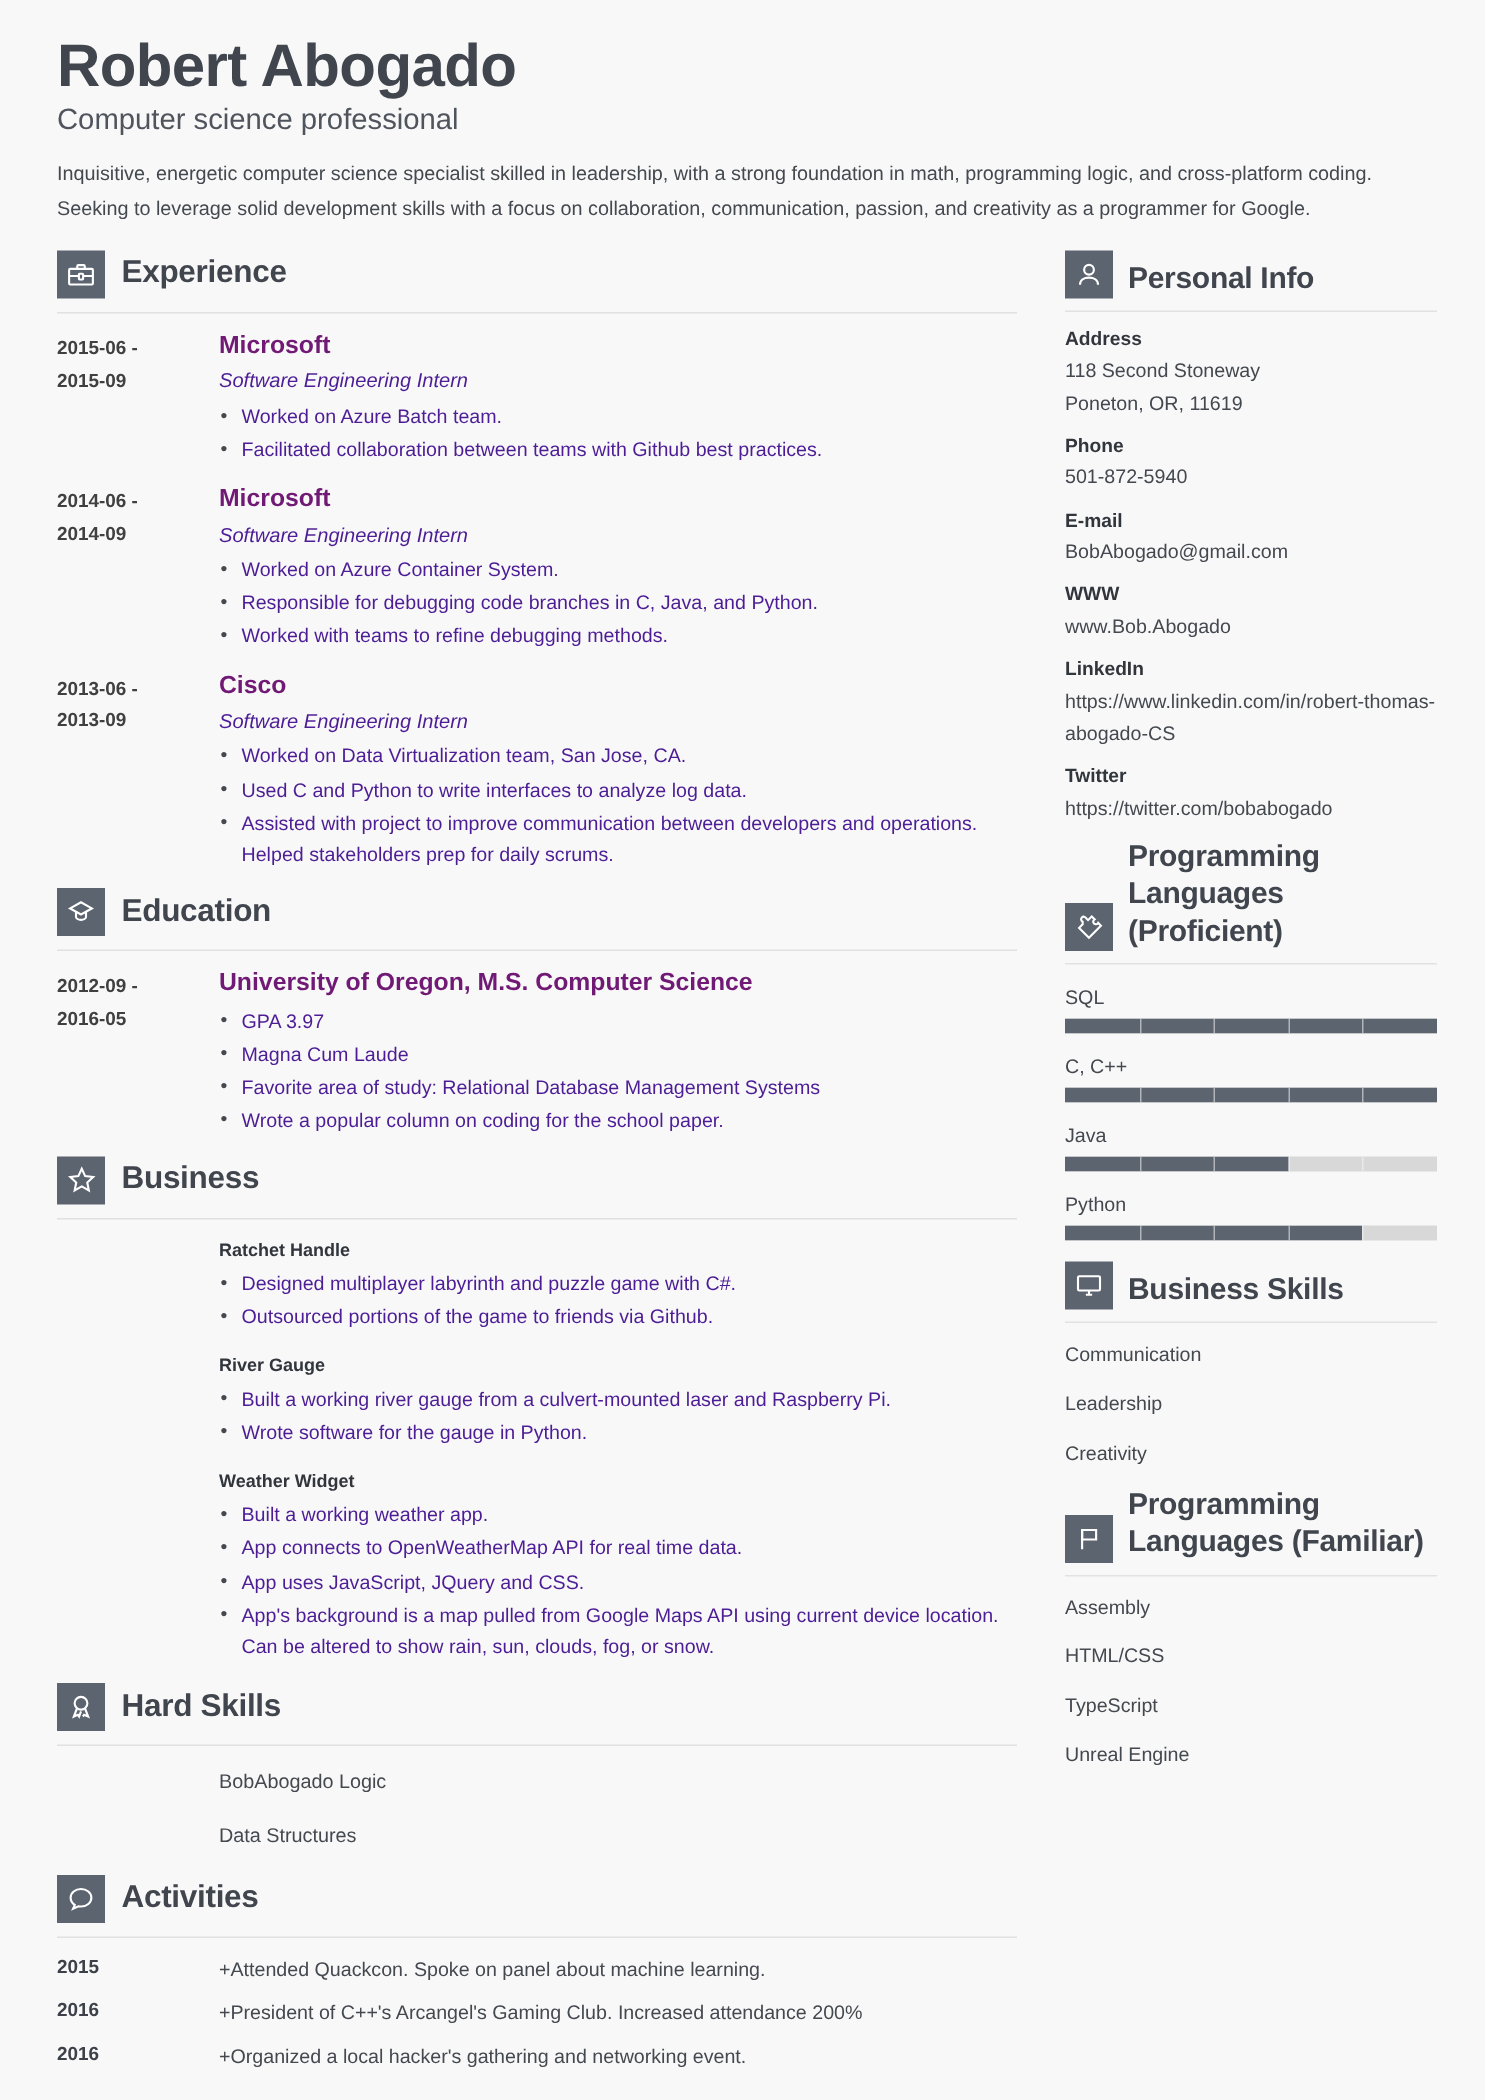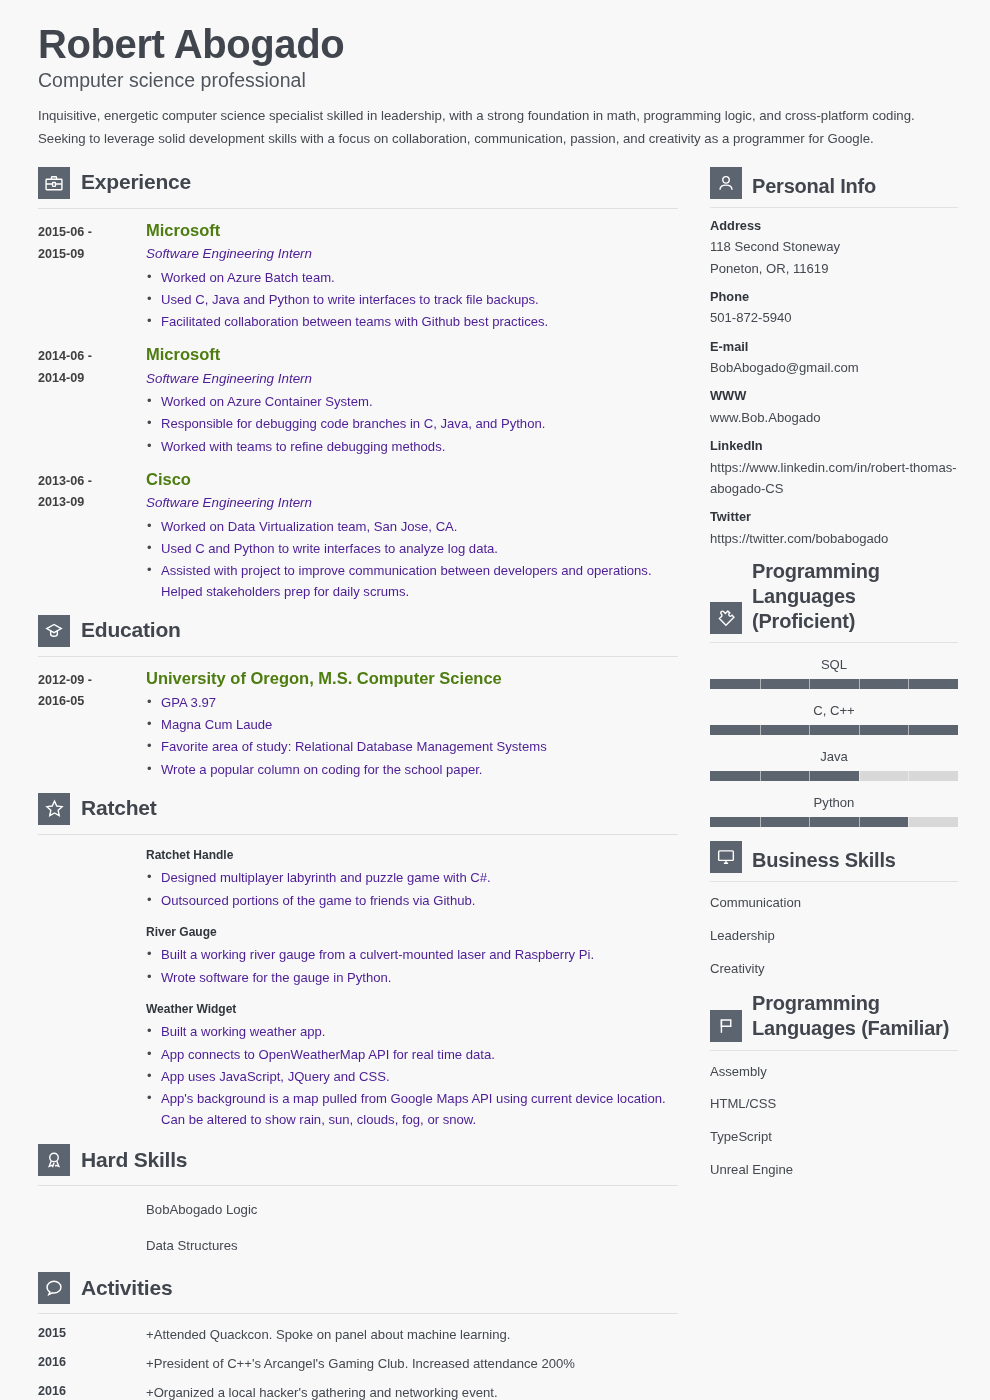--- a/index.html
+++ b/index.html
@@ -81,21 +81,21 @@
     font-size: 12.6px;
     font-weight: bold;
     color: #404040;
     line-height: 1.72;
     padding-top: 2px;
   }
   .entry-body { flex: 1 1 auto; }
   .entry-org {
     font-size: 16.5px;
     font-weight: bold;
-    color: #4d7c0f;
+    color: #701a75;
     line-height: 1.3;
     margin-bottom: 3px;
   }
   .entry-sub {
     font-size: 13.4px;
     font-style: italic;
     color: #4c1d95;
     line-height: 1.45;
     margin-bottom: 3px;
   }
@@ -158,21 +158,21 @@
   .pi-label {
     font-size: 12.8px; font-weight: bold; color: #31353c;
     line-height: 1.45; margin-bottom: 1px;
   }
   .pi-value {
     font-size: 13.1px; color: #44484f; line-height: 1.62;
     word-break: break-word;
   }
 
   .skill { margin-top: 13px; }
-  .skill-name { font-size: 13.1px; color: #44484f; margin-bottom: 6px; line-height: 1.3; text-align: center; }
+  .skill-name { font-size: 13.1px; color: #44484f; margin-bottom: 6px; line-height: 1.3; }
   .bar {
     position: relative;
     height: 10px;
     background: #d8d8d8;
     overflow: hidden;
   }
   .bar-fill { position: absolute; left: 0; top: 0; bottom: 0; background: #5c6470; }
   .bar-seg {
     position: absolute; top: 0; bottom: 0; width: 1px;
     background: rgba(248,248,248,0.55);
@@ -214,21 +214,20 @@
           <div class="entry">
             <div class="entry-date">
               <div>2015-06 -</div>
               <div>2015-09</div>
             </div>
             <div class="entry-body">
               <div class="entry-org">Microsoft</div>
               <div class="entry-sub">Software Engineering Intern</div>
               <ul class="bullets">
                 <li>Worked on Azure Batch team.</li>
-                <li>Used C, Java and Python to write interfaces to track file backups.</li>
                 <li>Facilitated collaboration between teams with Github best practices.</li>
               </ul>
             </div>
           </div>
           <div class="entry">
             <div class="entry-date">
               <div>2014-06 -</div>
               <div>2014-09</div>
             </div>
             <div class="entry-body">
@@ -287,21 +286,21 @@
         </div>
       </div>
 
       <div class="sec" style="margin-top:12px">
         <div class="sec-head">
           <span class="ico">
             <svg width="21" height="21" viewBox="0 0 24 24" fill="none" stroke="#ffffff" stroke-width="1.6">
               <path d="M12 3.6l2.6 5.6 6.1.7-4.5 4.2 1.2 6-5.4-3-5.4 3 1.2-6L3.3 9.9l6.1-.7z"></path>
             </svg>
           </span>
-          <span class="sec-title">Ratchet</span>
+          <span class="sec-title">Business</span>
         </div>
         <div class="sec-rule"></div>
 
         <div class="proj">
           <div class="proj-indent">
             <div class="proj-title">Ratchet Handle</div>
             <ul class="bullets">
               <li>Designed multiplayer labyrinth and puzzle game with C#.</li>
               <li>Outsourced portions of the game to friends via Github.</li>
             </ul>

